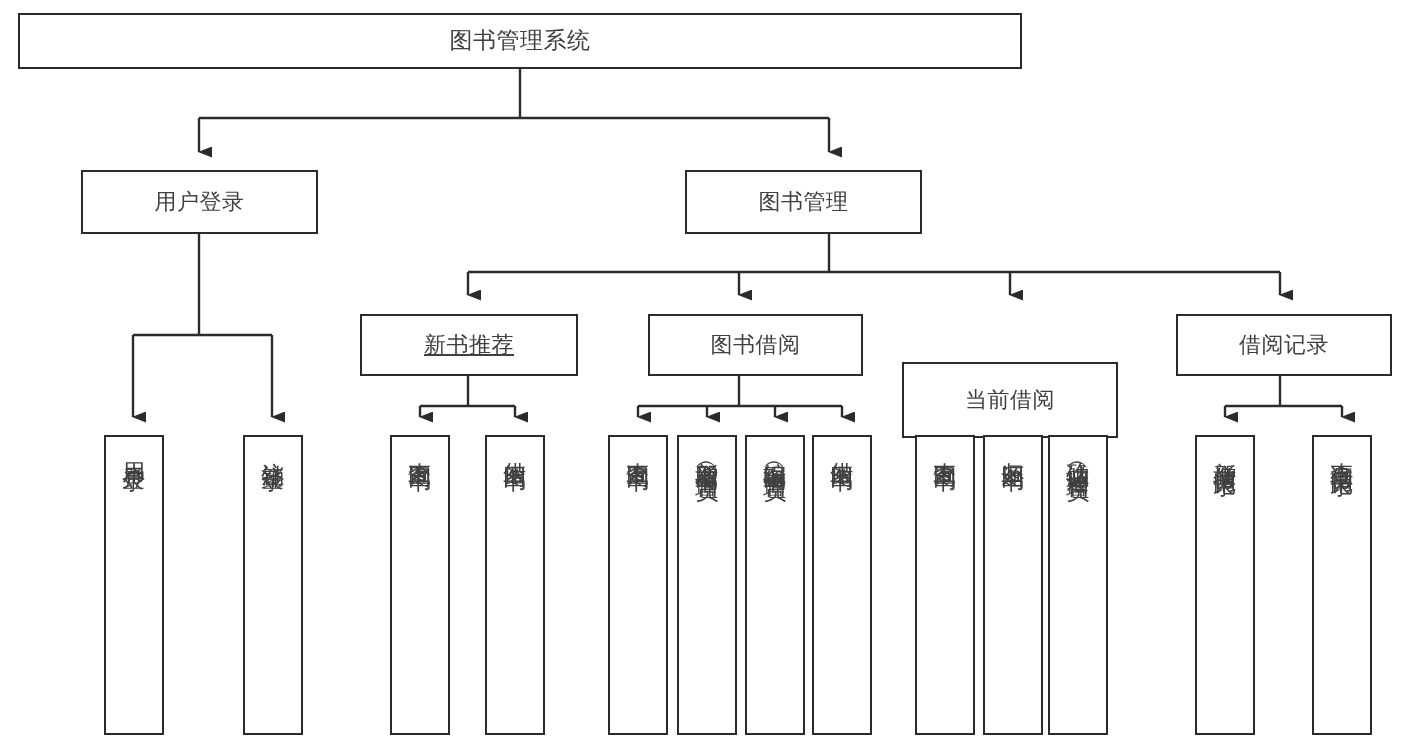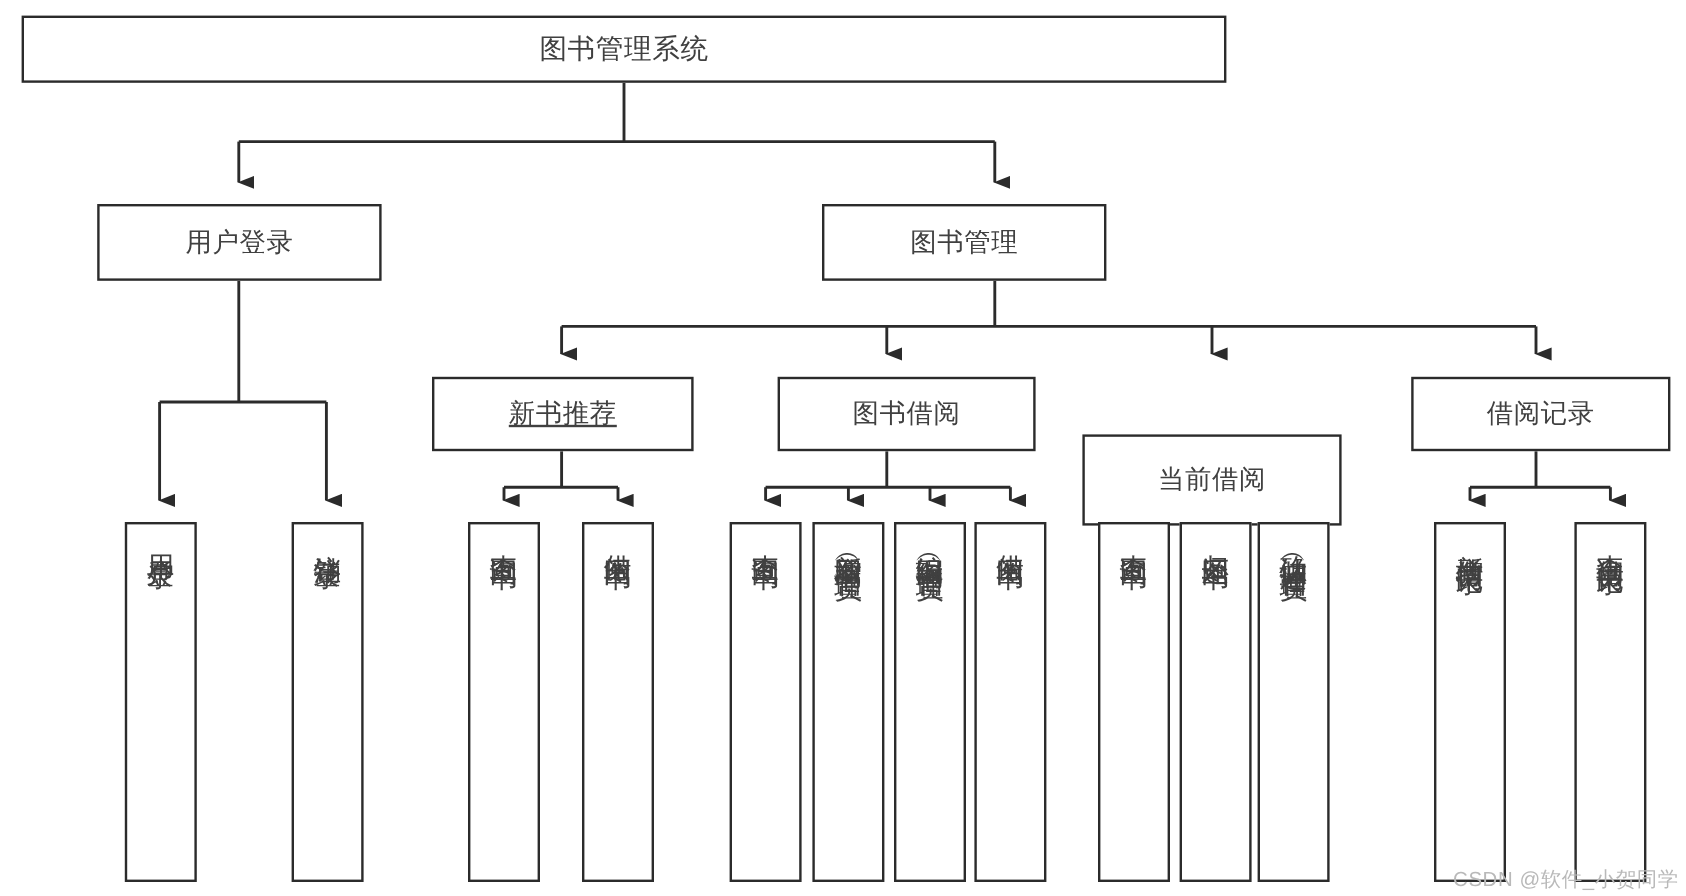--- a/index.html
+++ b/index.html
@@ -181,15 +181,14 @@
   </div>
 
   <div class="node v tall" style="left:1195px;top:435px;width:60px;height:300px;">
     <span class="lbl">新增借阅记录</span>
   </div>
 
   <div class="node v tall" style="left:1312px;top:435px;width:60px;height:300px;">
     <span class="lbl">查询借阅记录</span>
   </div>
 
-  <div class="watermark">CSDN @软件_小贺同学</div>
 
 </div>
 
 </body></html>

